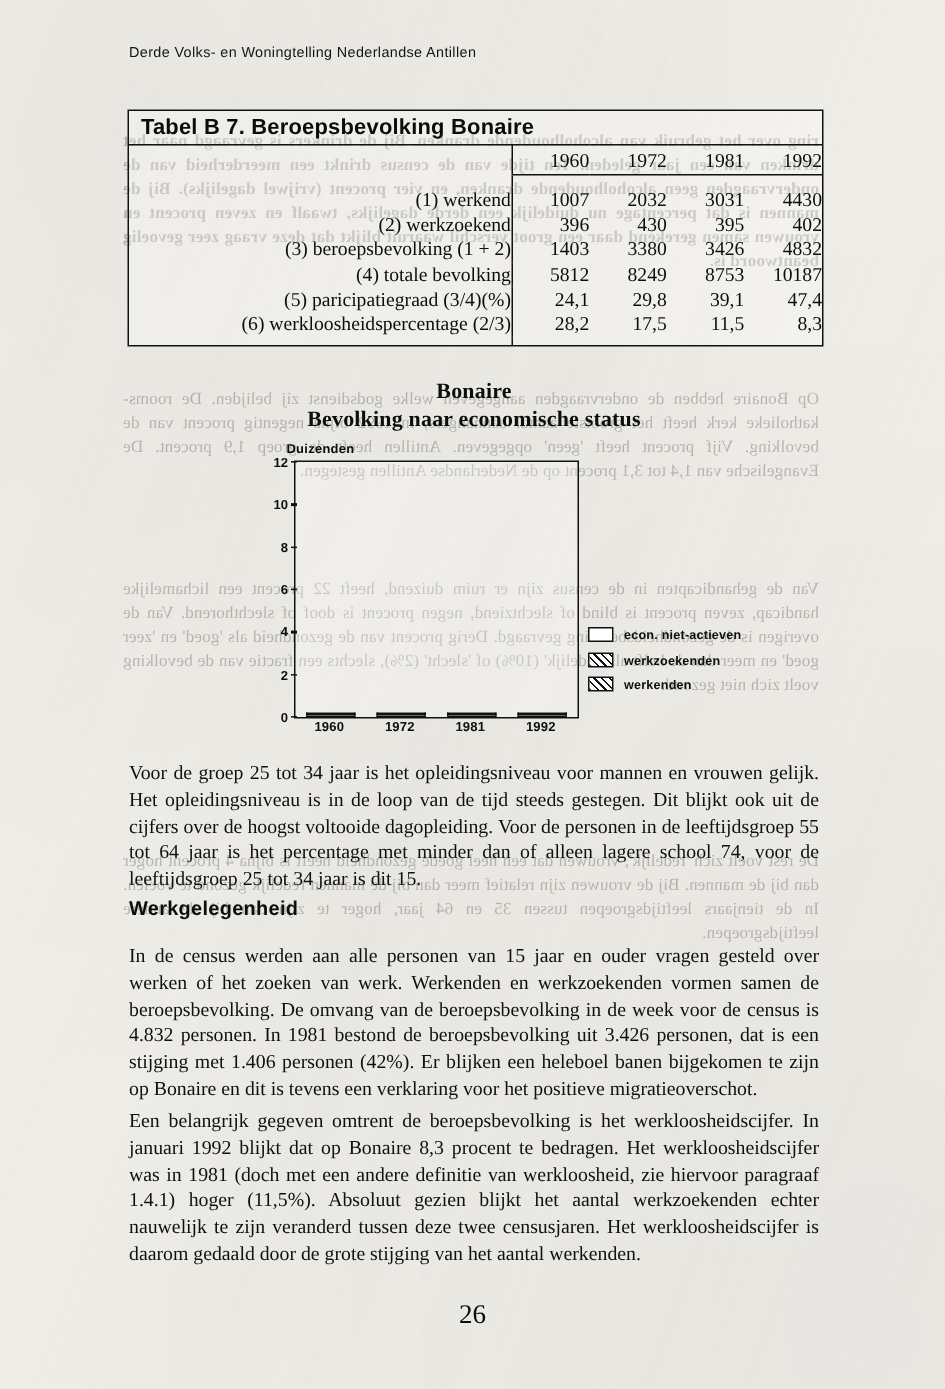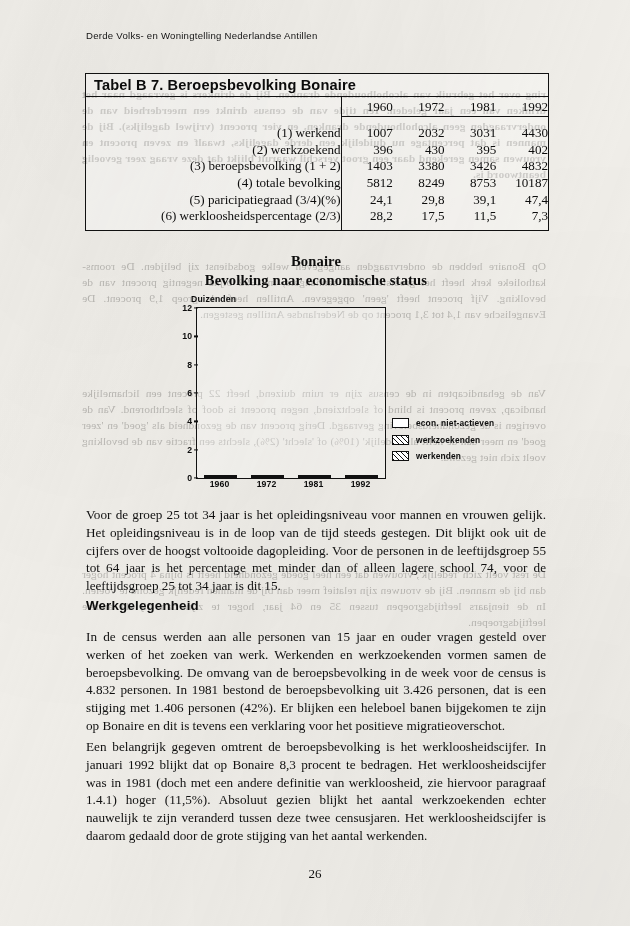--- a/index.html
+++ b/index.html
@@ -299,21 +299,21 @@
   .p-census  { top: 628px; }
   .p-unemp   { top: 738px; }
 
   .pagenum {
     position: absolute;
     left: 0;
     right: 0;
     top: 866px;
     text-align: center;
     font-family: "Liberation Serif", serif;
-    font-size: 13px;
+    font-size: 18px;
     z-index: 3;
   }
 </style>
 </head>
 <body>
 
 <div class="page">
 
   <div class="ghost-layer">
     <div class="ghost-col ghost-b" style="left:82px; top:86px; width:464px;">ring over het gebruik van alcoholhoudende dranken. Bij de drinkers is gevraagd naar het drinken van een jaar geleden. Ten tijde van de census drinkt een meerderheid van de ondervraagden geen alcoholhoudende dranken, en vier procent (vrijwel dagelijks). Bij de mannen is dat percentage nu duidelijk een derde dagelijks, twaalf en zeven procent en vrouwen samen gerekend daar een groot verschil waaruit blijkt dat deze vraag zeer gevoelig beantwoord is.</div>
@@ -384,21 +384,21 @@
           <td class="num">24,1</td>
           <td class="num">29,8</td>
           <td class="num">39,1</td>
           <td class="num">47,4</td>
         </tr>
         <tr>
           <td class="lbl">(6) werkloosheidspercentage (2/3)</td>
           <td class="num">28,2</td>
           <td class="num">17,5</td>
           <td class="num">11,5</td>
-          <td class="num">7,3</td>
+          <td class="num">8,3</td>
         </tr>
         <tr class="tailpad">
           <td class="lbl"></td>
             <td></td>
           <td></td>
             <td></td>
             <td></td>
         </tr>
       </tbody>
     </table>

